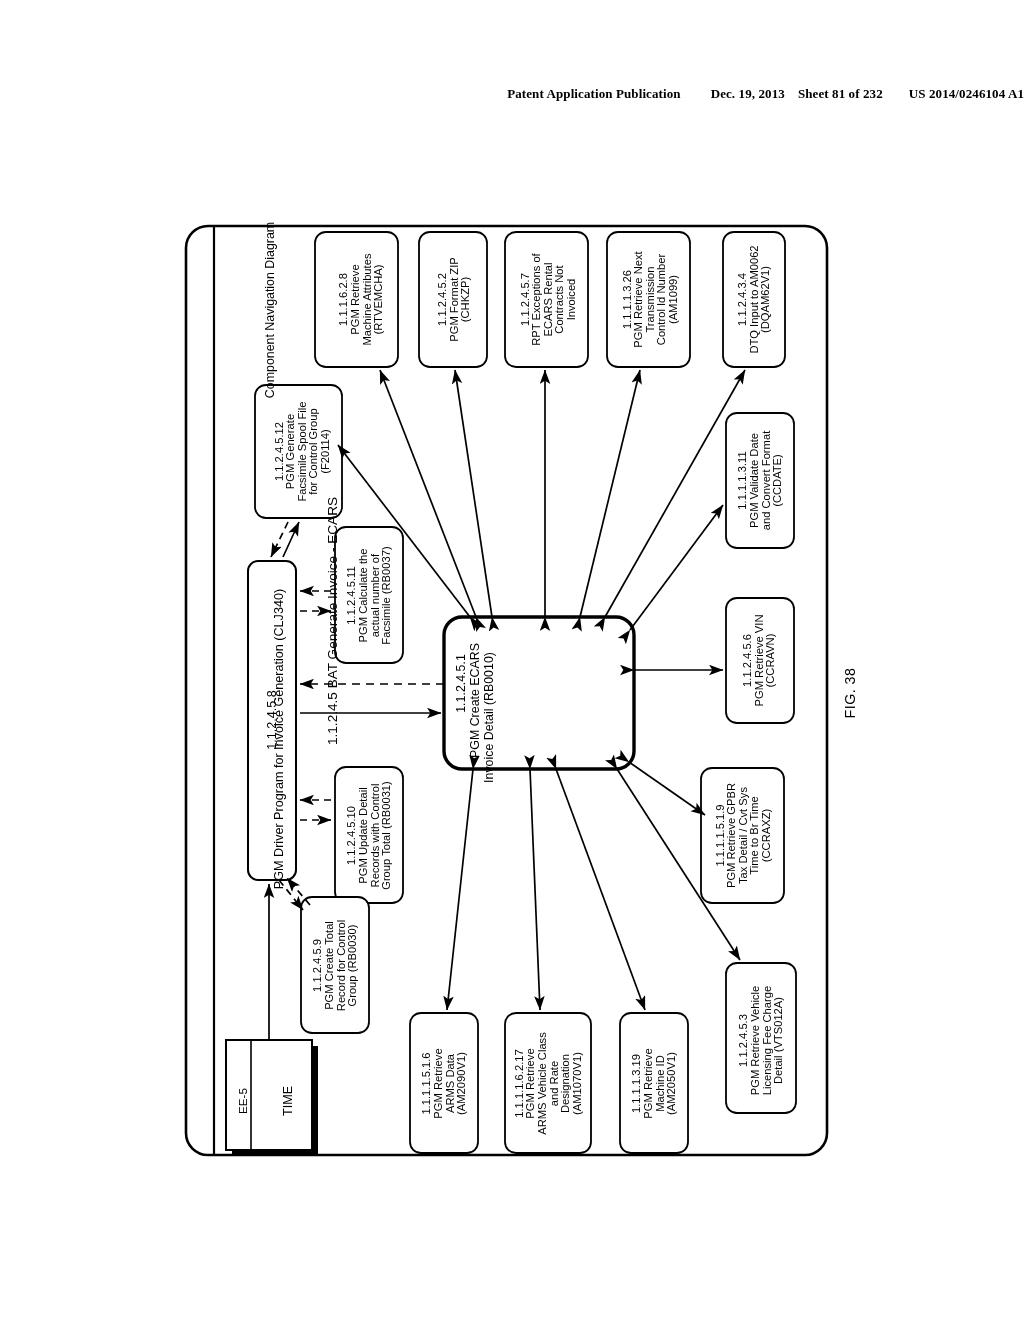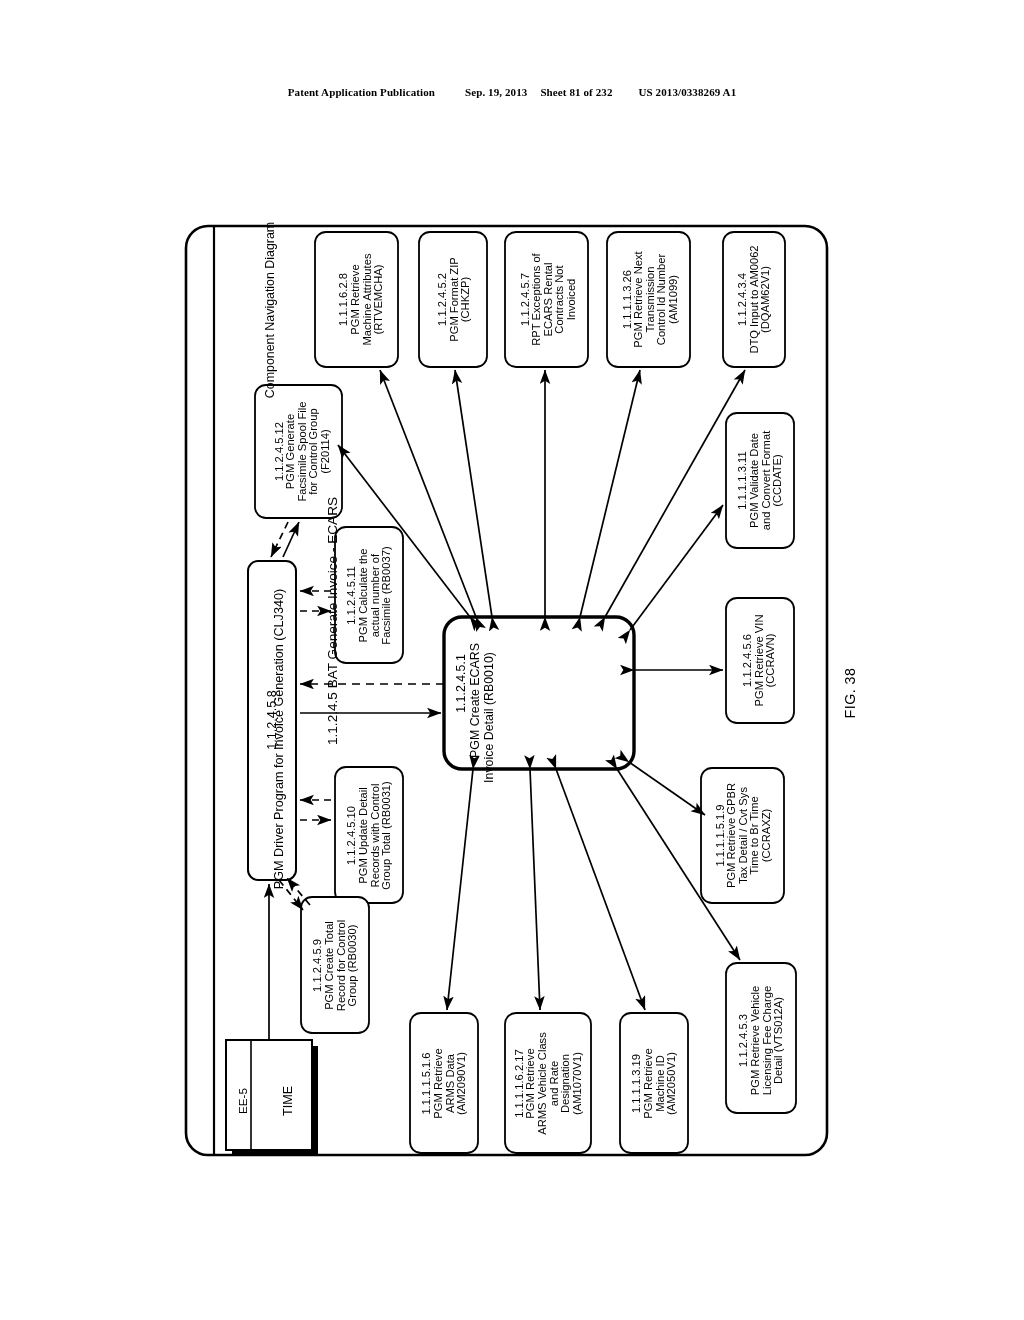--- a/index.html
+++ b/index.html
@@ -3,23 +3,23 @@
 <meta charset="utf-8">
 <title>Patent Figure</title>
 <style>
   html,body{margin:0;padding:0;background:#ffffff;}
   body{width:1024px;height:1320px;position:relative;overflow:hidden;
        font-family:"Liberation Sans", sans-serif;color:#000;}
 
   
   .pub-header{
     position:absolute; top:86px; left:0; width:1024px;
-    display:flex; justify-content:center; align-items:baseline;
+    display:flex; justify-content:flex-end; align-items:baseline;
     font-family:"Liberation Serif", serif;
-    font-weight:bold; font-size:11px; letter-spacing:.1px;
+    font-weight:bold; font-size:13px; letter-spacing:.1px;
     white-space:nowrap;
   }
   .pub-header .seg{display:inline-block;}
   .gap-lg{width:30px;display:inline-block;}
   .gap-md{width:13px;display:inline-block;}
   .gap-xl{width:26px;display:inline-block;}
 
   
   #figure{
     position:absolute; left:0; top:0; width:1024px; height:1320px;
@@ -50,25 +50,25 @@
   .n-fig   {font-size:14.4px; letter-spacing:.4px;}
   .n-store {font-size:12.6px;}
   .n-storeid{font-size:11.6px;}
 </style>
 </head>
 <body>
 
 <div class="pub-header">
   <span class="seg">Patent Application Publication</span>
   <span class="gap-lg"></span>
-  <span class="seg">Sep. 19, 2013</span>
+  <span class="seg">Dec. 19, 2013</span>
   <span class="gap-md"></span>
   <span class="seg">Sheet 81 of 232</span>
   <span class="gap-xl"></span>
-  <span class="seg">US 2013/0338269 A1</span>
+  <span class="seg">US 2014/0246104 A1</span>
 </div>
 
 <div id="figure">
 
 <svg id="fig-svg" width="1024" height="1320" viewBox="0 0 1024 1320">
   <defs>
     <marker id="ah" markerWidth="9" markerHeight="9" refX="8.2" refY="3.1" orient="auto" markerUnits="strokeWidth">
       <path d="M0,0 L8.4,3.1 L0,6.2 L1.9,3.1 z" fill="#000"></path>
     </marker>
     <marker id="ahs" markerWidth="9" markerHeight="9" refX="8.2" refY="3.1" orient="auto" markerUnits="strokeWidth">

